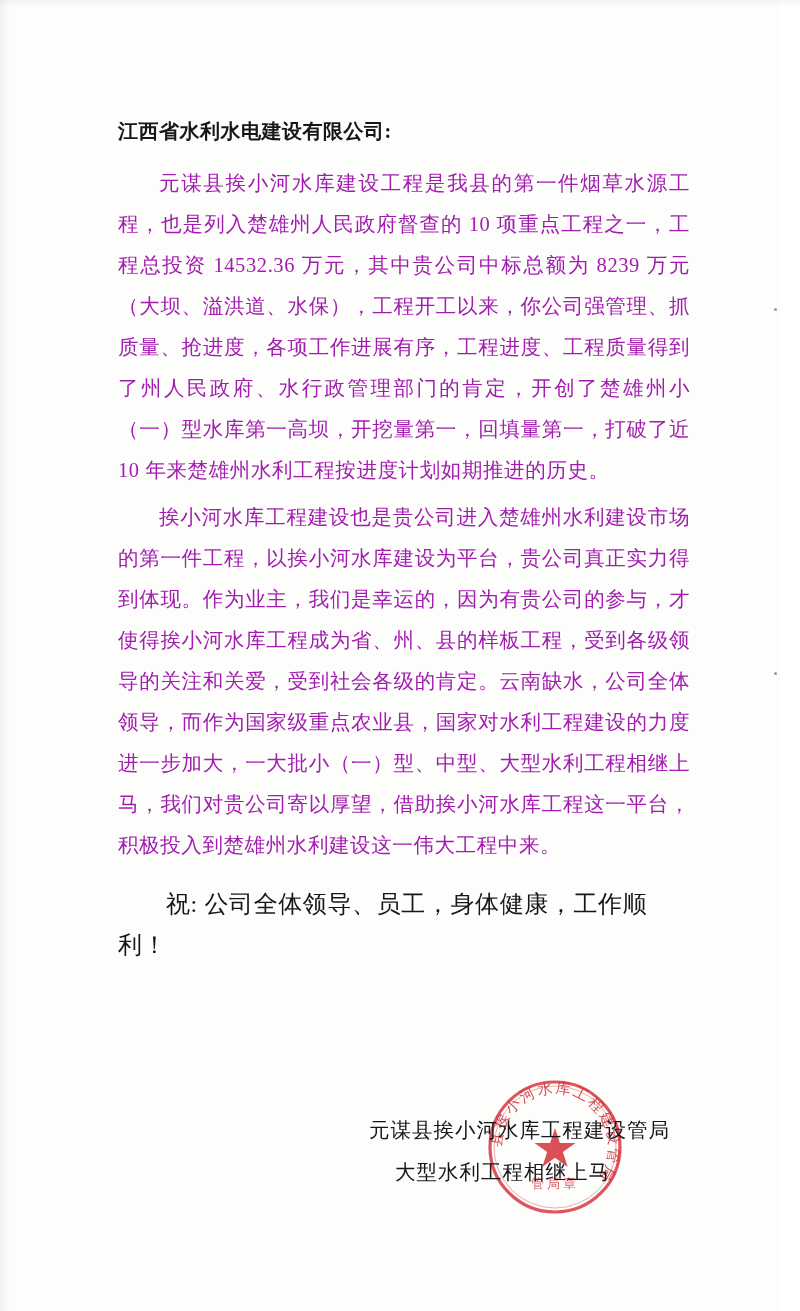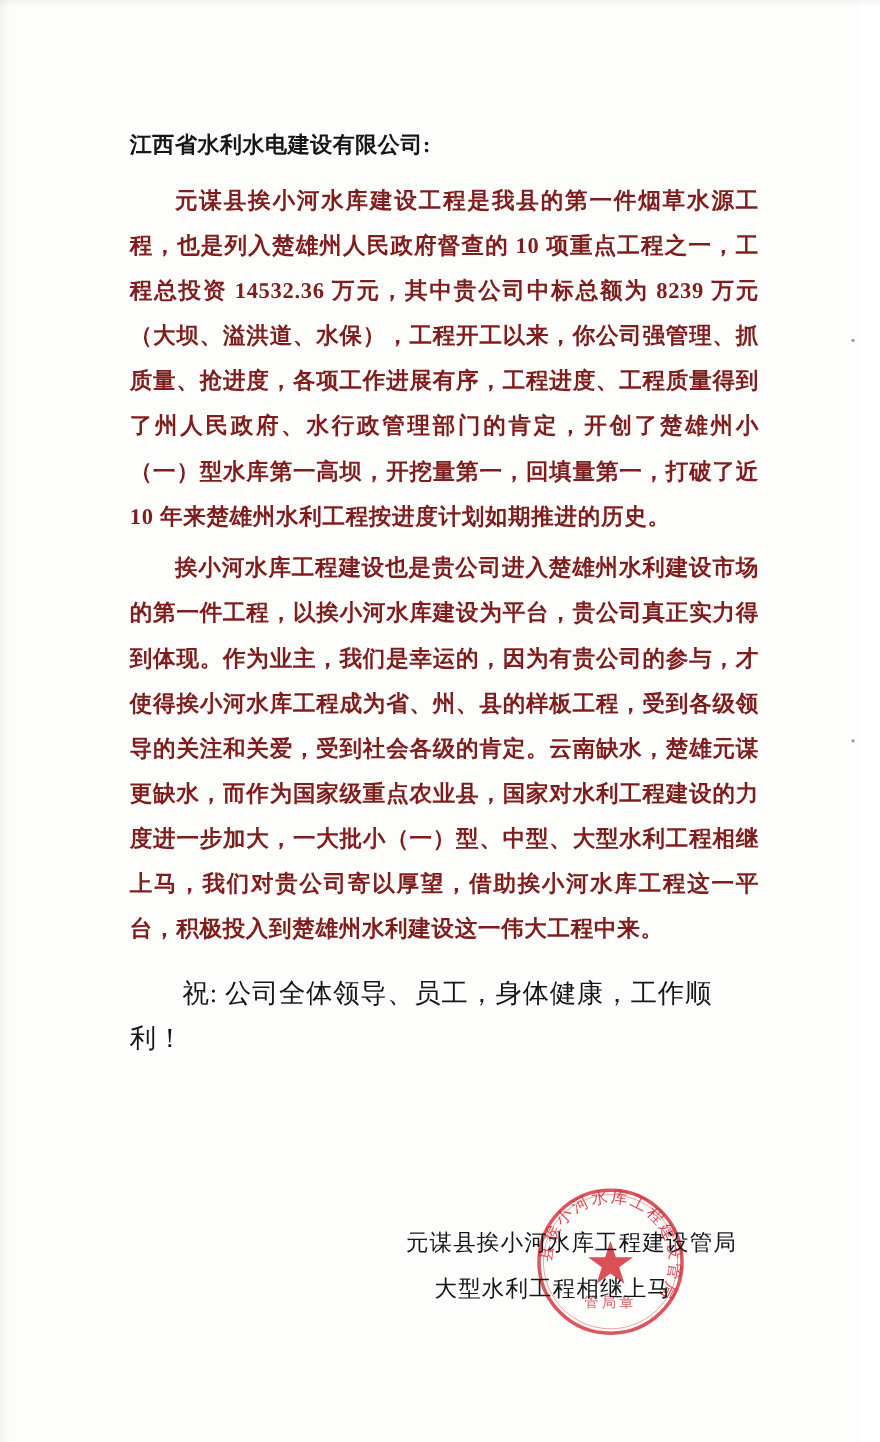--- a/index.html
+++ b/index.html
@@ -33,24 +33,23 @@
     letter-spacing: 0.5px;
     color: #15151a;
     margin-bottom: 18px;
   }
   .para {
     font-size: 20.5px;
     line-height: 41px;
     text-align: justify;
     text-justify: inter-ideograph;
     letter-spacing: 0.6px;
-    color: #7f1d1d;
+    color: #a21caf;
     margin: 0 0 6px 0;
     text-indent: 2em;
-    font-weight: bold;
   }
   .closing {
     font-size: 24px;
     line-height: 41px;
     letter-spacing: 0.6px;
     color: #15151a;
     margin: 0;
     text-indent: 2em;
   }
   .closing-block {
@@ -116,21 +115,21 @@
 
   <div class="dot dot-1"></div>
   <div class="dot dot-2"></div>
 
   <div class="content">
 
     <div class="salutation">江西省水利水电建设有限公司:</div>
 
     <p class="para">元谋县挨小河水库建设工程是我县的第一件烟草水源工程，也是列入楚雄州人民政府督查的 10 项重点工程之一，工程总投资 14532.36 万元，其中贵公司中标总额为 8239 万元（大坝、溢洪道、水保），工程开工以来，你公司强管理、抓质量、抢进度，各项工作进展有序，工程进度、工程质量得到了州人民政府、水行政管理部门的肯定，开创了楚雄州小（一）型水库第一高坝，开挖量第一，回填量第一，打破了近 10 年来楚雄州水利工程按进度计划如期推进的历史。</p>
 
-    <p class="para">挨小河水库工程建设也是贵公司进入楚雄州水利建设市场的第一件工程，以挨小河水库建设为平台，贵公司真正实力得到体现。作为业主，我们是幸运的，因为有贵公司的参与，才使得挨小河水库工程成为省、州、县的样板工程，受到各级领导的关注和关爱，受到社会各级的肯定。云南缺水，楚雄元谋更缺水，而作为国家级重点农业县，国家对水利工程建设的力度进一步加大，一大批小（一）型、中型、大型水利工程相继上马，我们对贵公司寄以厚望，借助挨小河水库工程这一平台，积极投入到楚雄州水利建设这一伟大工程中来。</p>
+    <p class="para">挨小河水库工程建设也是贵公司进入楚雄州水利建设市场的第一件工程，以挨小河水库建设为平台，贵公司真正实力得到体现。作为业主，我们是幸运的，因为有贵公司的参与，才使得挨小河水库工程成为省、州、县的样板工程，受到各级领导的关注和关爱，受到社会各级的肯定。云南缺水，公司全体领导，而作为国家级重点农业县，国家对水利工程建设的力度进一步加大，一大批小（一）型、中型、大型水利工程相继上马，我们对贵公司寄以厚望，借助挨小河水库工程这一平台，积极投入到楚雄州水利建设这一伟大工程中来。</p>
 
     <div class="closing-block">
       <p class="closing">祝: 公司全体领导、员工，身体健康，工作顺利！</p>
     </div>
 
   </div>
 
   <div class="seal">
     <svg width="142" height="142" viewBox="0 0 142 142" xmlns="http://www.w3.org/2000/svg">
       <defs>

